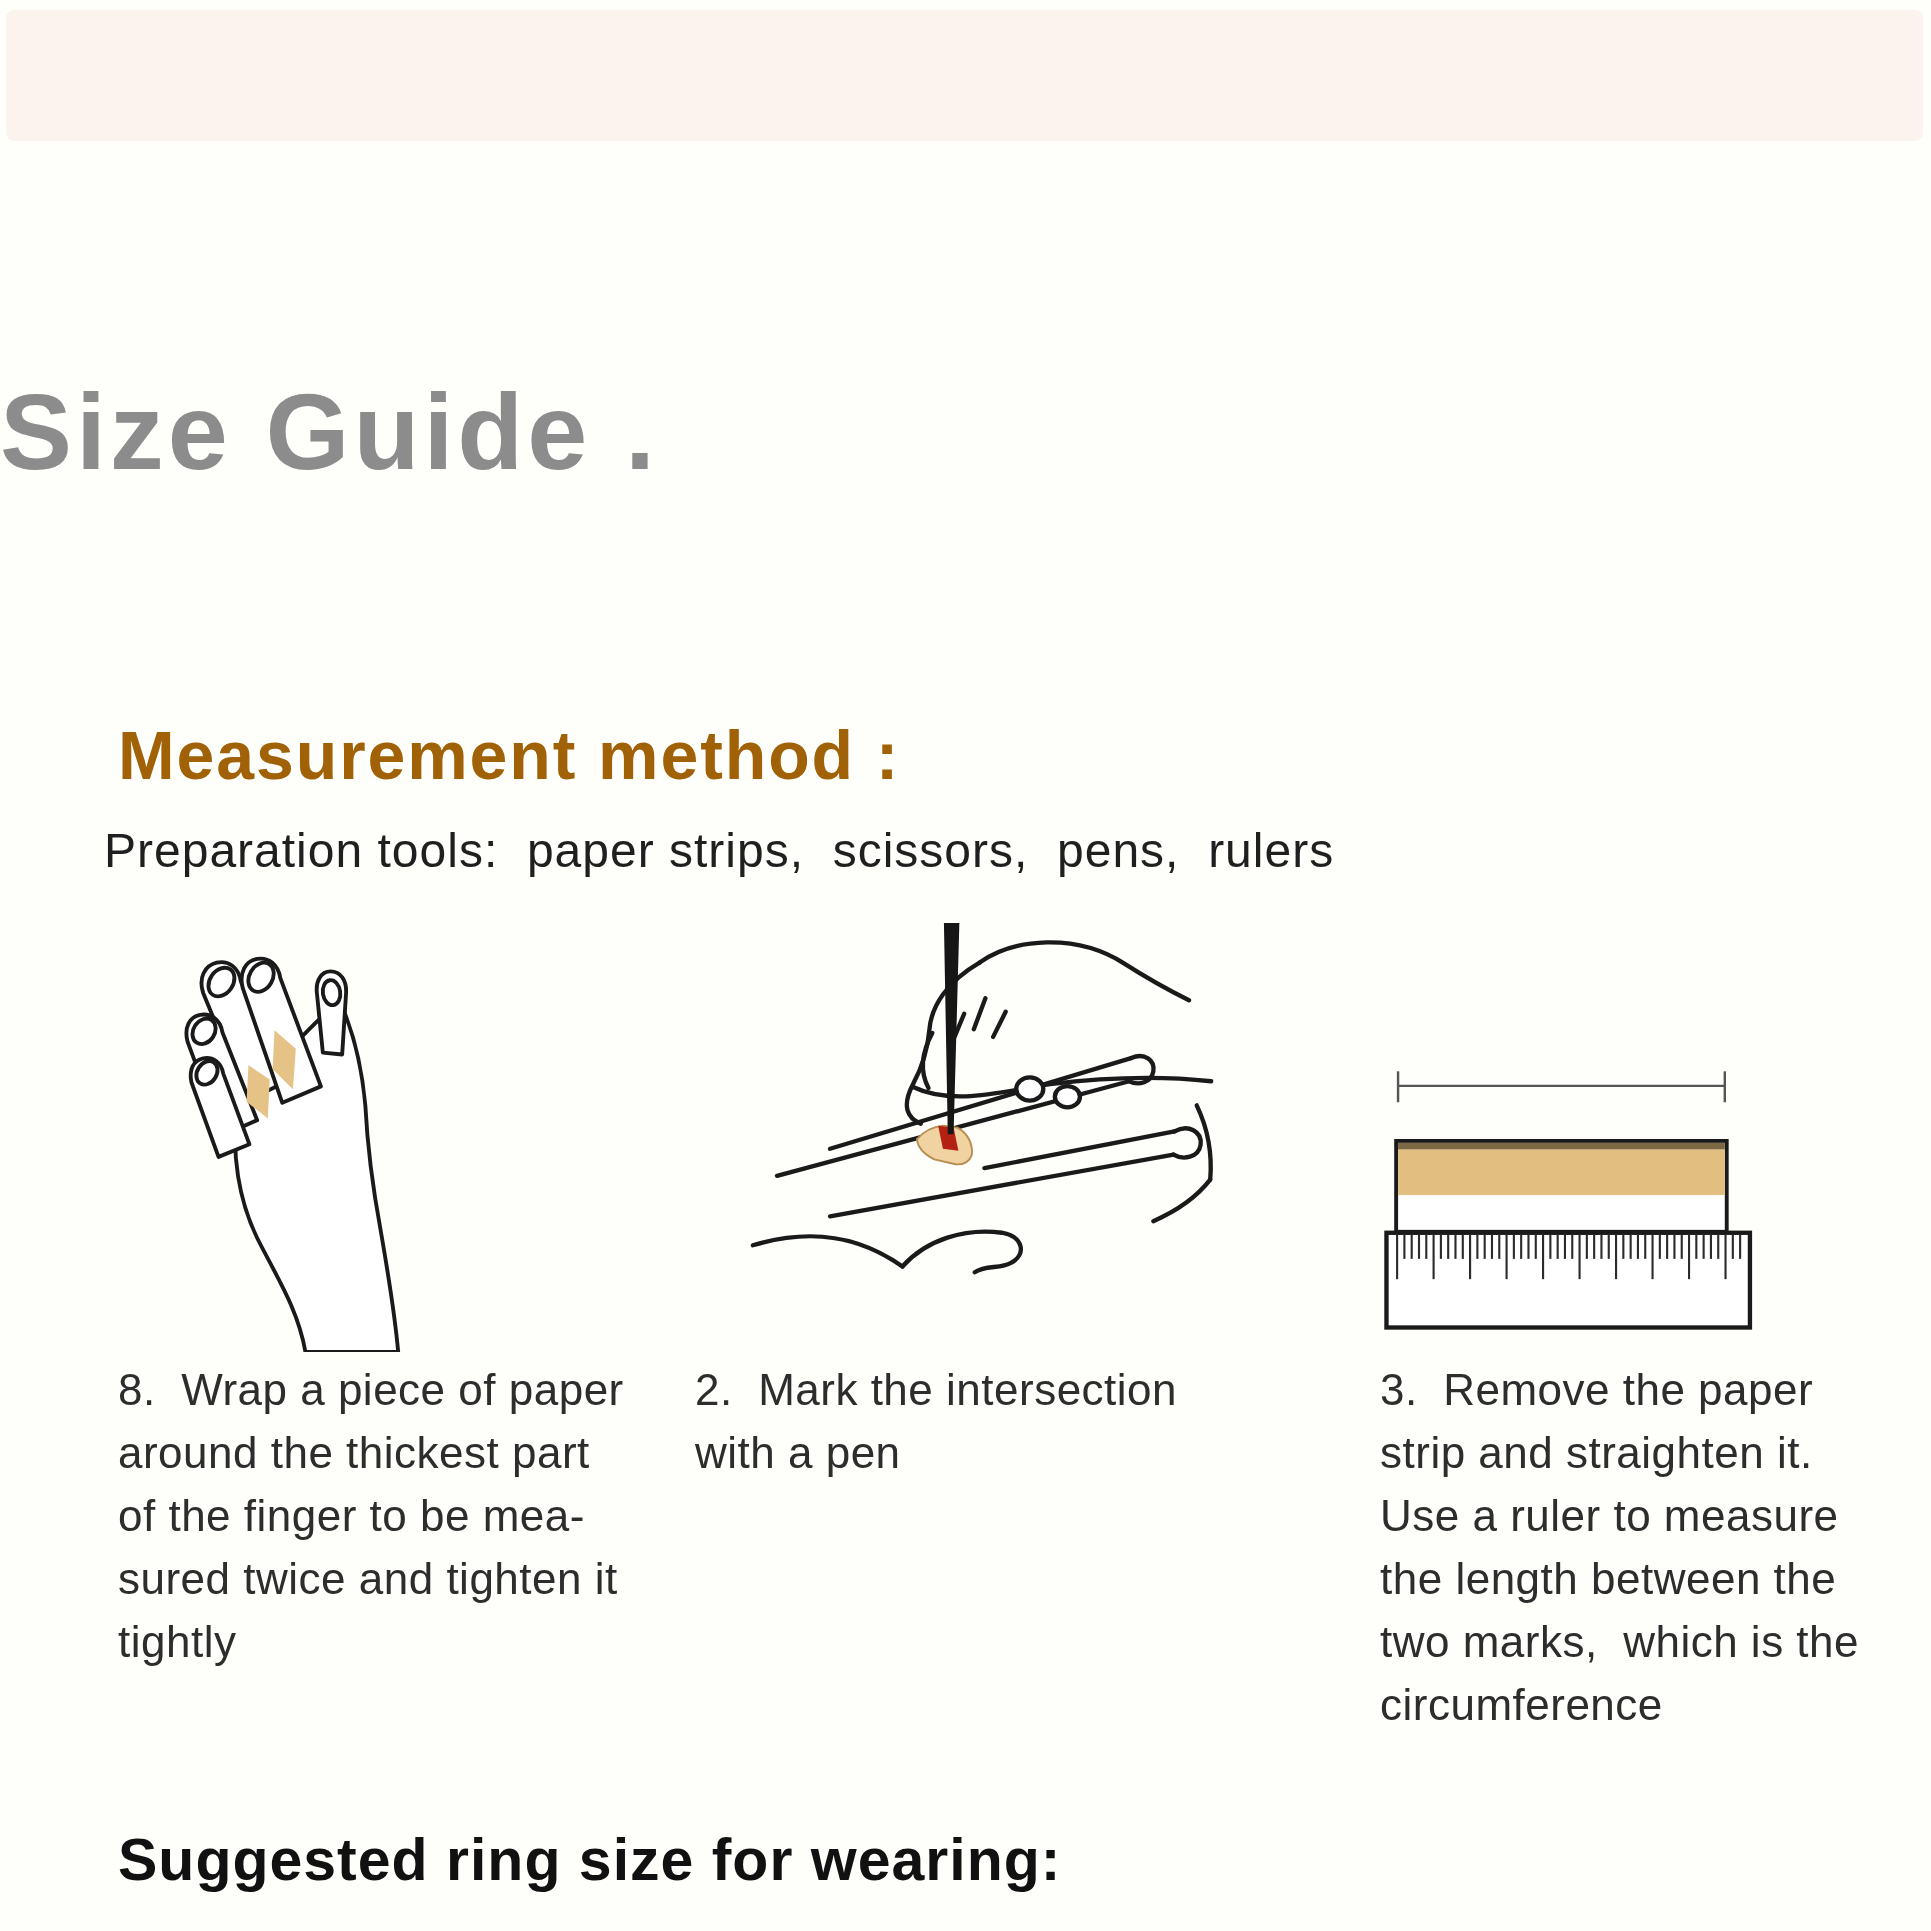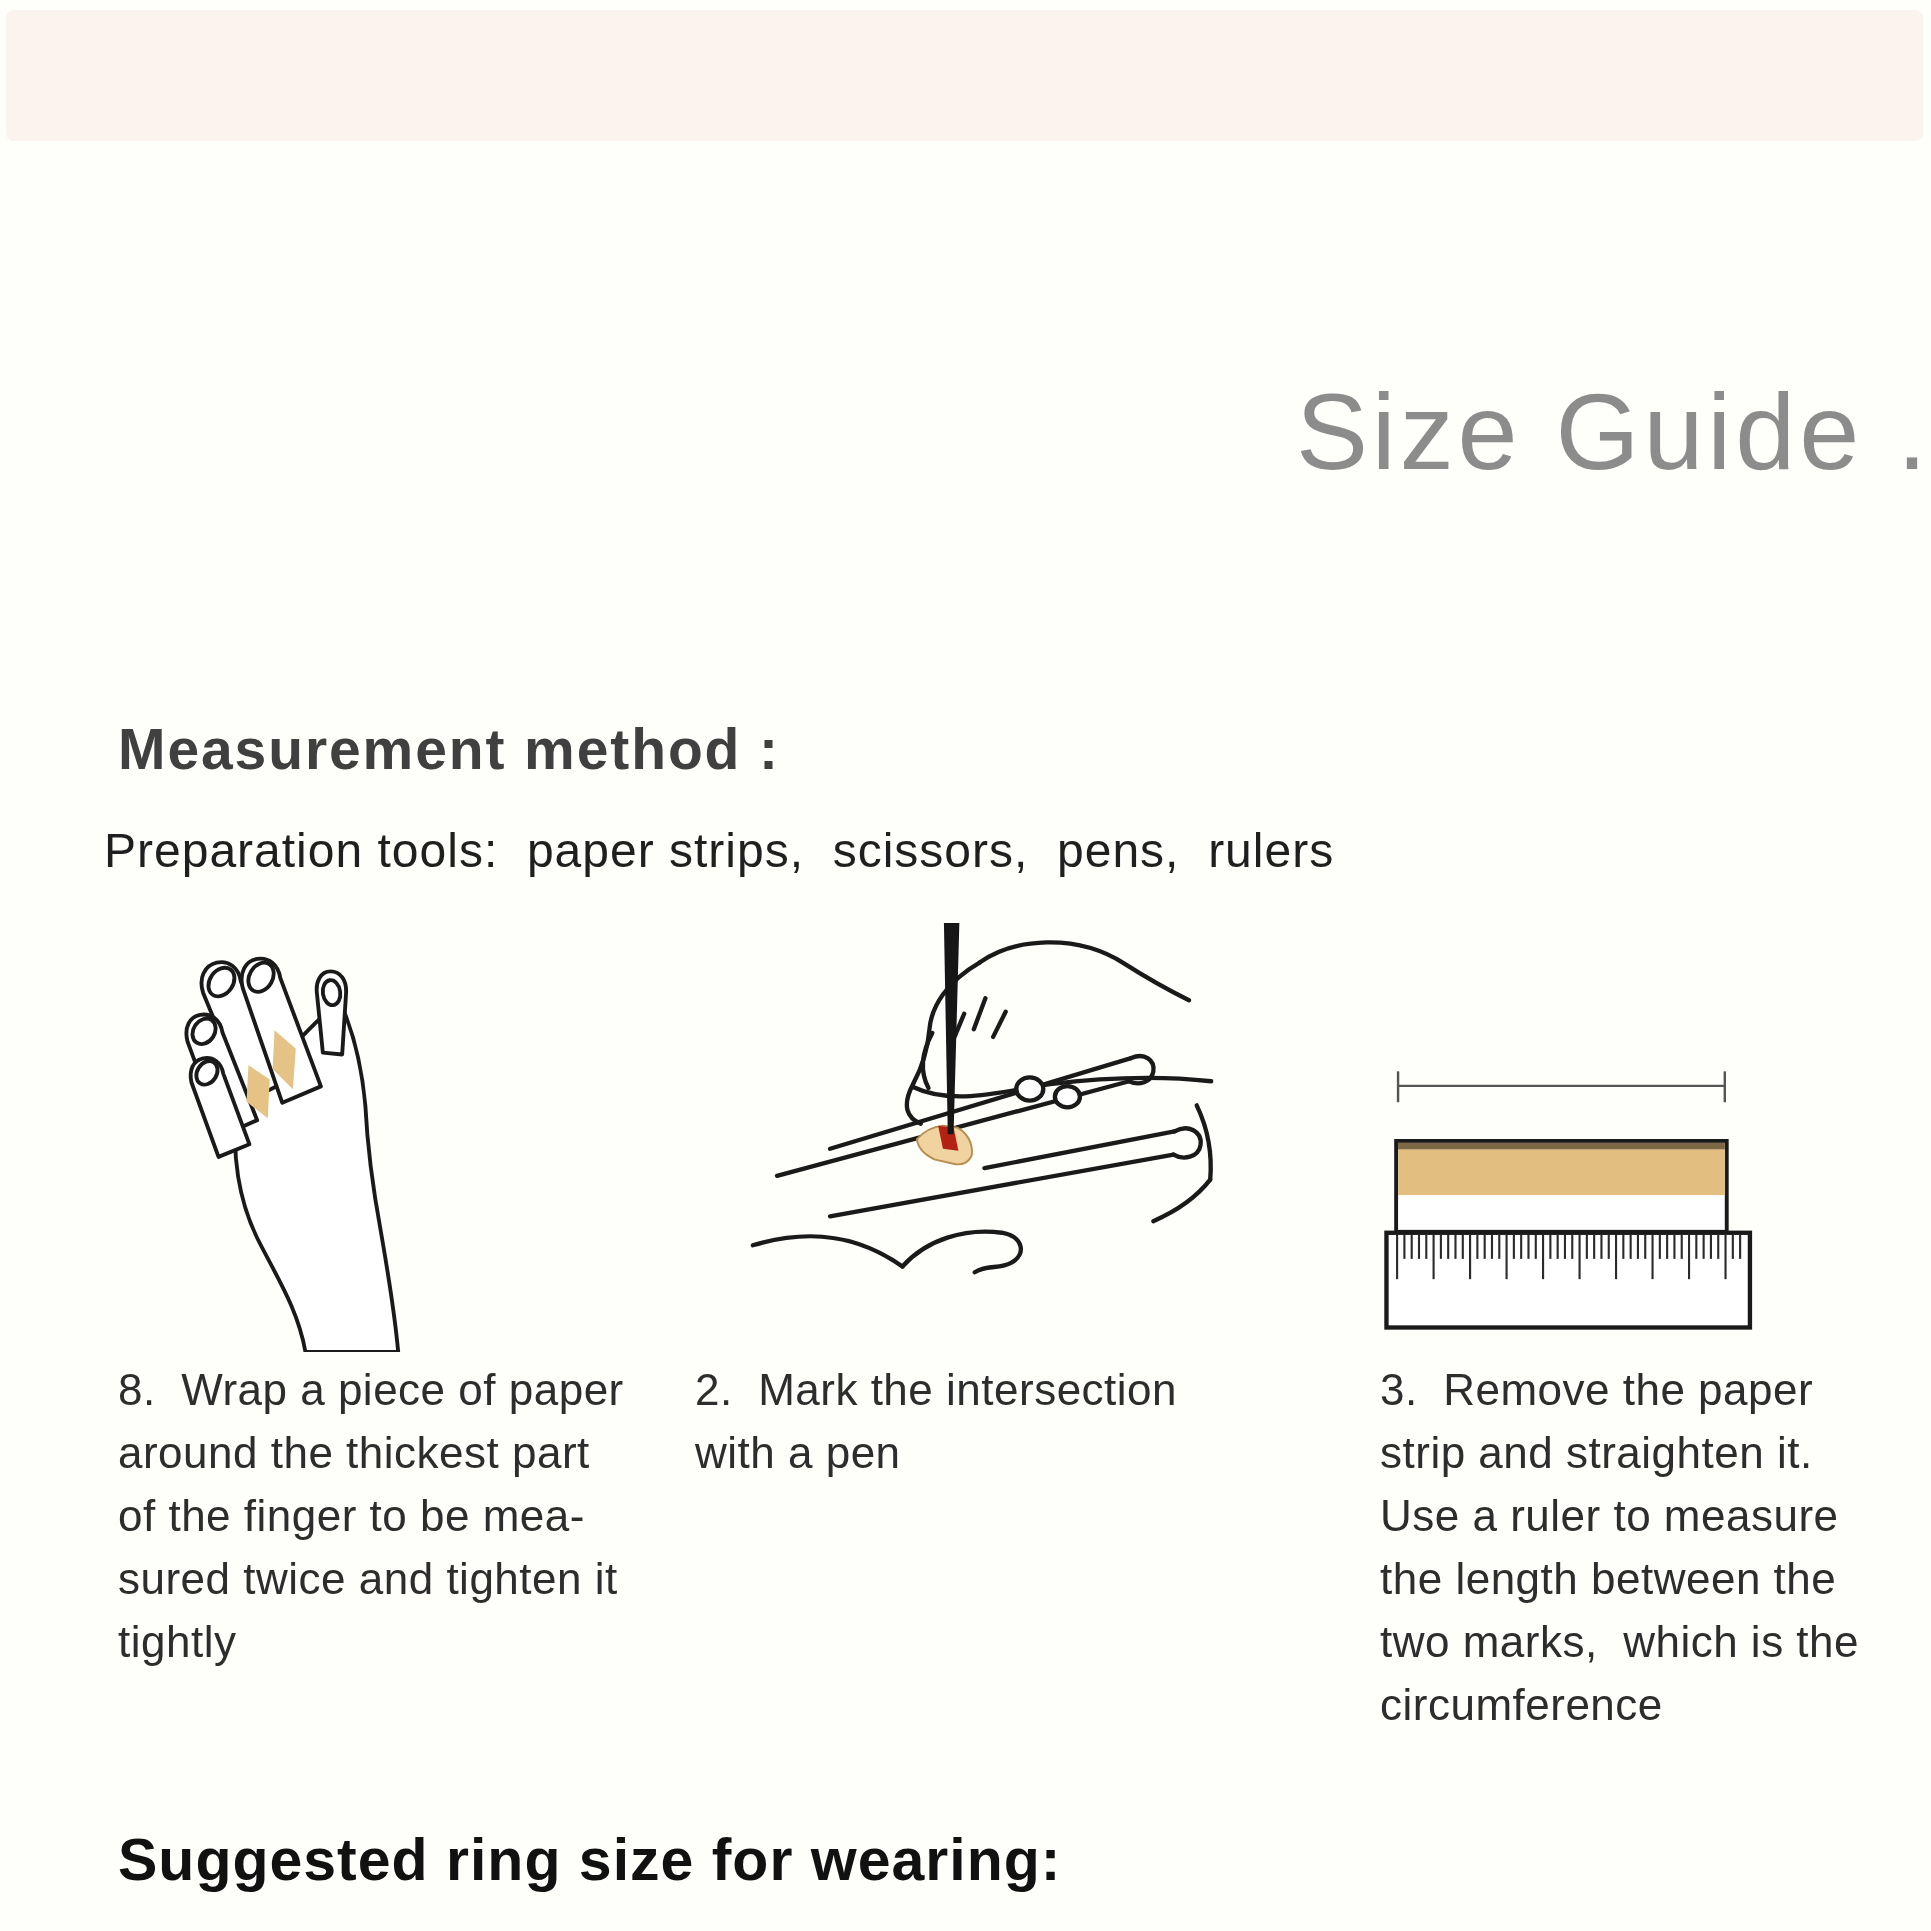--- a/index.html
+++ b/index.html
@@ -7,27 +7,27 @@
     width:1931px;height:1931px;position:relative;overflow:hidden;
     background:#FEFEFB;
     font-family:"Liberation Sans","DejaVu Sans",sans-serif;
     color:#2D2D2D;
   }
   .top-banner{
     position:absolute;left:5.8px;right:7.7px;top:9.7px;height:131px;
     background:#FAF3EE;border-radius:7.7px;
   }
   .page-title{
-    position:absolute;left:0;top:378px;width:1931px;text-align:right;
-    font-size:108px;font-weight:normal;color:#8C8C8C;letter-spacing:3.9px;
+    position:absolute;left:0;top:378px;width:1931px;text-align:left;
+    font-size:108px;font-weight:bold;color:#8C8C8C;letter-spacing:3.9px;
     line-height:1;white-space:pre-wrap;
   }
   .h1{
     position:absolute;left:118px;top:721px;
-    font-size:57px;font-weight:bold;color:#404040;letter-spacing:1.9px;
+    font-size:68px;font-weight:bold;color:#a16207;letter-spacing:1.9px;
     line-height:1;white-space:pre-wrap;
   }
   .tools-line{
     position:absolute;left:104px;top:823px;
     font-size:48px;font-weight:400;color:#1F1F1F;letter-spacing:1px;
     line-height:1.15;white-space:pre-wrap;
   }
   .h2{
     position:absolute;left:118px;top:1831px;
     font-size:59px;font-weight:bold;color:#111111;letter-spacing:1px;

